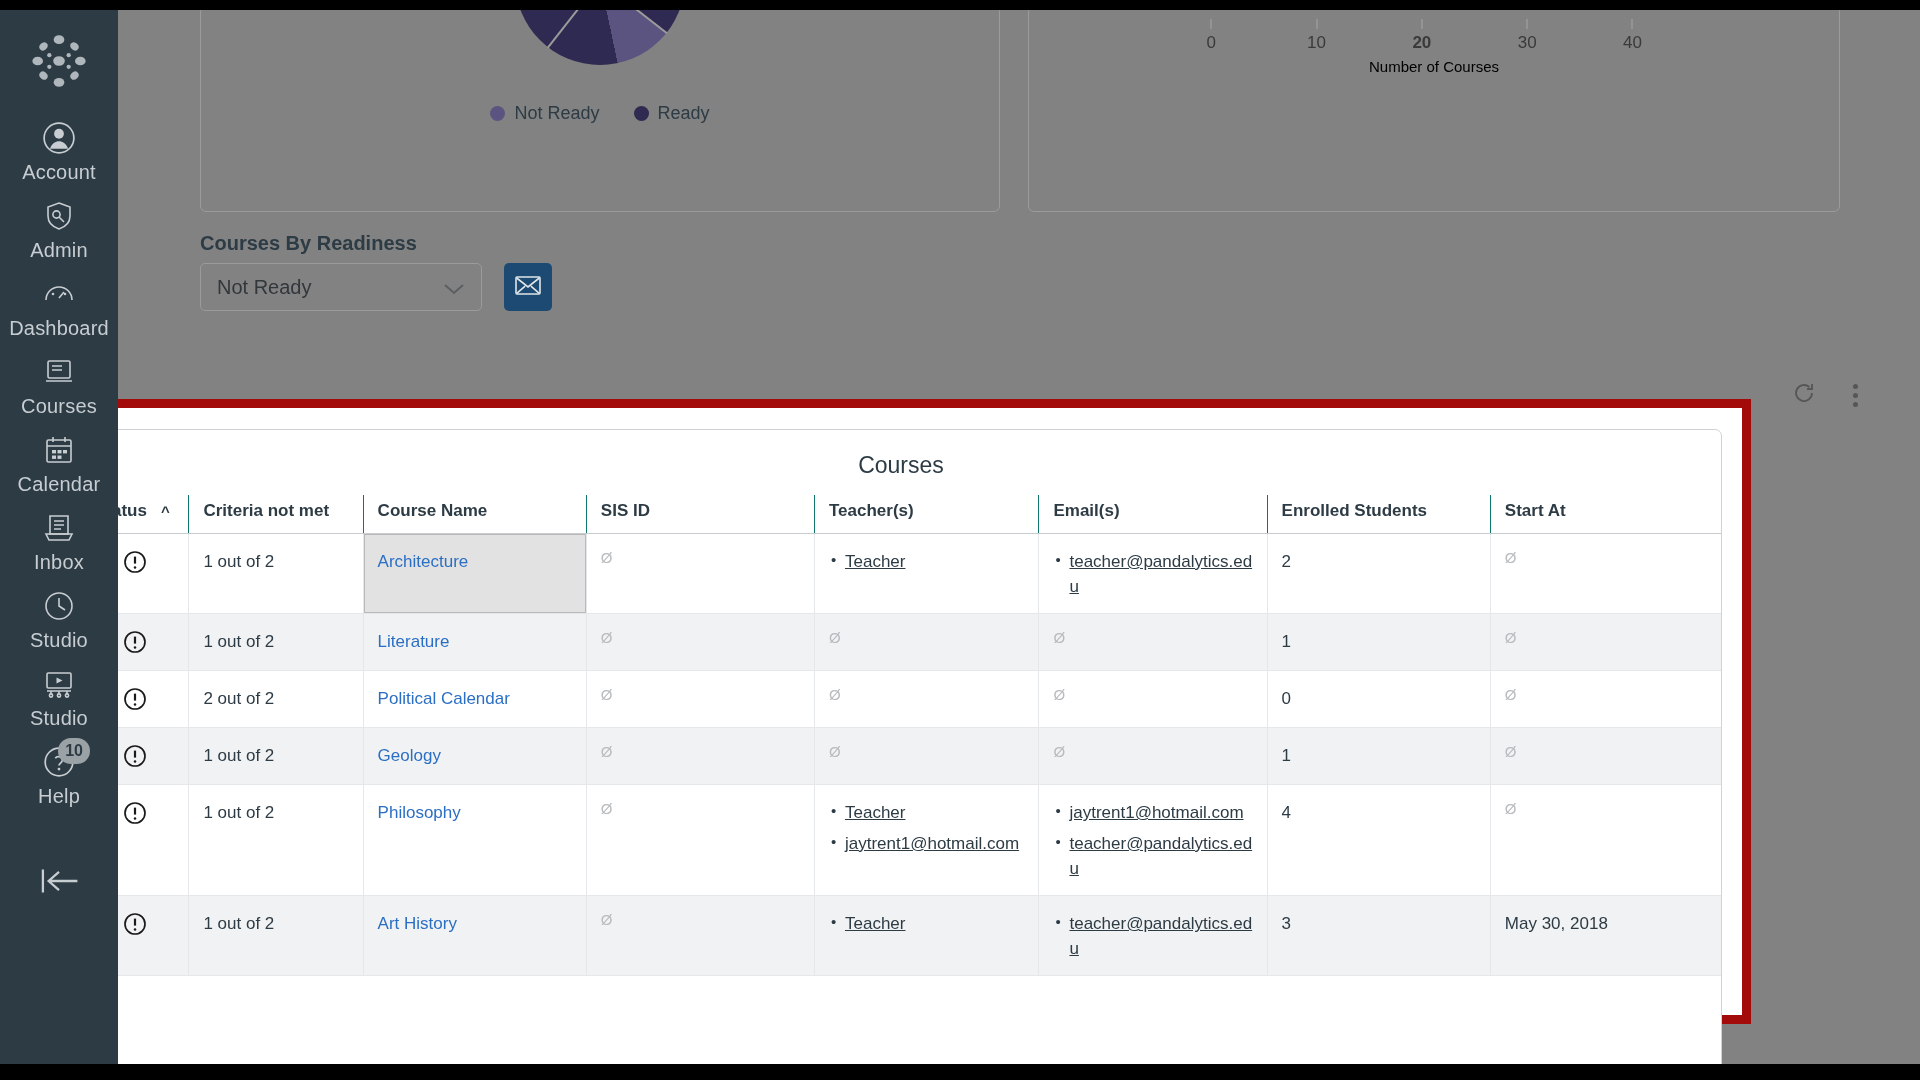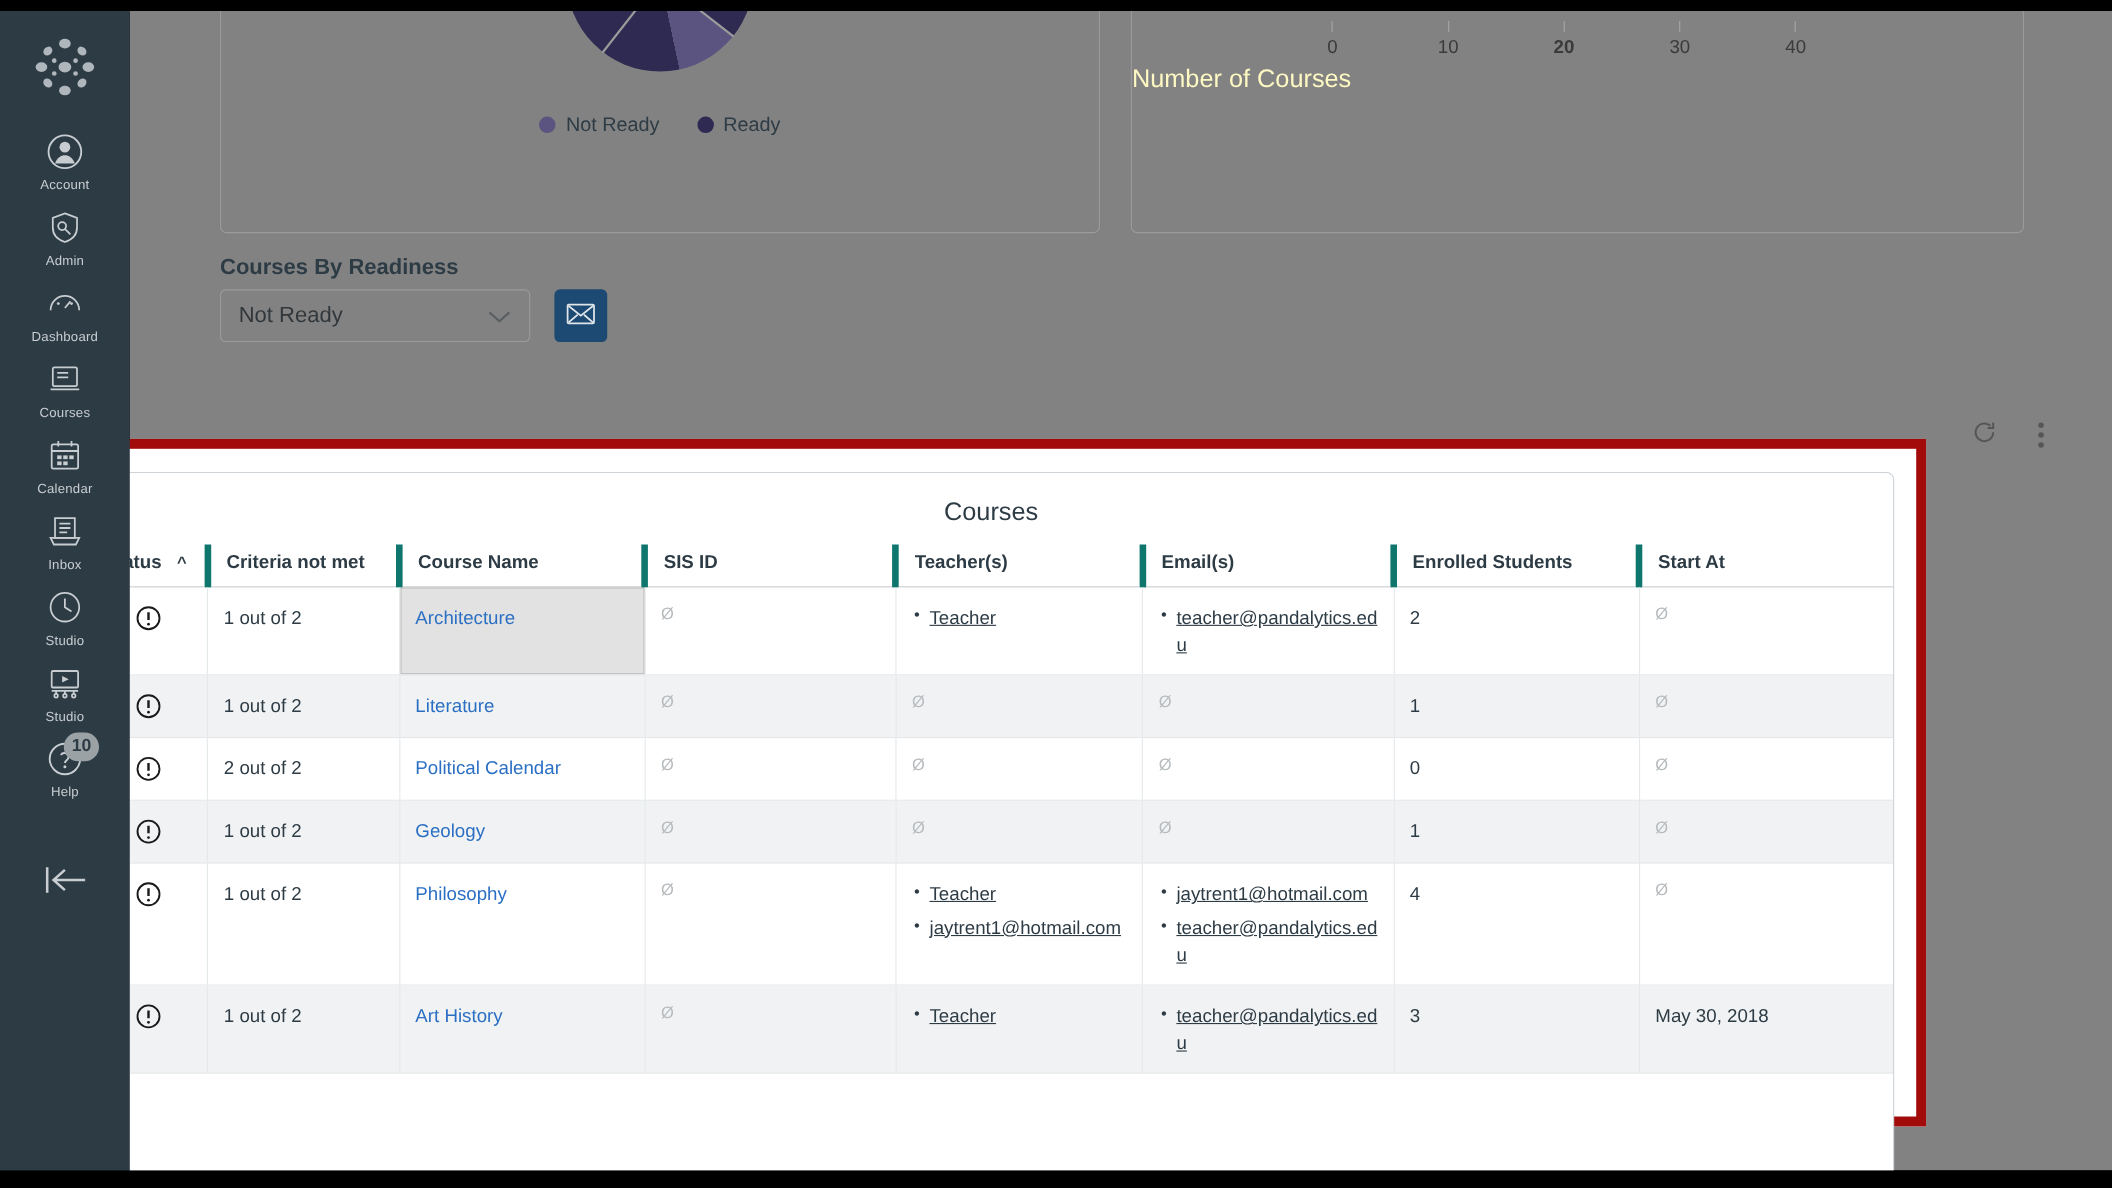--- a/index.html
+++ b/index.html
@@ -21,21 +21,21 @@
     background:#2d3b45; display:flex; flex-direction:column; align-items:center;
     padding-top:30px; z-index:40;
   }
   .canvas-logo { width:62px; height:62px; margin-bottom:26px; opacity:.85; }
   .nav-item {
     width:118px; display:flex; flex-direction:column; align-items:center;
     margin-bottom:12px; cursor:pointer; position:relative;
   }
   .nav-ico { width:40px; height:40px; display:flex; align-items:center; justify-content:center; }
   .nav-ico svg { stroke:#c7cdd1; fill:none; stroke-width:1.6; }
-  .nav-label { color:#c7cdd1; font-size:12px; margin-top:3px; letter-spacing:.2px; }
+  .nav-label { color:#c7cdd1; font-size:20px; margin-top:3px; letter-spacing:.2px; }
   .badge {
     position:absolute; right:28px; top:-4px; min-width:30px; height:26px;
     border-radius:13px; background:#9ba2a6; color:#2d3b45;
     font-size:16px; font-weight:600; display:flex; align-items:center;
     justify-content:center; padding:0 7px;
   }
   .collapse-btn { margin-top:46px; width:118px; display:flex; justify-content:center; cursor:pointer; }
   .collapse-btn svg { stroke:#c7cdd1; fill:none; stroke-width:2; }
 
   
@@ -64,21 +64,21 @@
 
   .legend { position:absolute; width:100%; display:flex; justify-content:center; gap:34px; align-items:center; }
   .legend-item { display:flex; align-items:center; gap:9px; }
   .legend-dot { width:15px; height:15px; border-radius:50%; display:inline-block; }
   .legend-text { font-size:18px; color:#2d3b45; }
 
   .axis { position:absolute; left:0; width:100%; }
   .tick-row { position:relative; height:22px; }
   .tick { position:absolute; transform:translateX(-50%); font-size:17px; color:#3a3a3a; }
   .tick-mark { position:absolute; top:-14px; width:1px; height:10px; background:#a6a6a6; transform:translateX(-50%); }
-  .axis-title { font-size:23px; color:#fef9c3; margin-top:3px; }
+  .axis-title { text-align:center; font-size:15px; color:#000000; margin-top:3px; }
 
   
   .section-title {
     position:absolute; left:82px; top:222px; font-size:20px; font-weight:bold; color:#2d3b45;
   }
   .control-row { position:absolute; left:82px; top:253px; display:flex; gap:22px; align-items:center; }
   .select {
     width:282px; height:48px; border:1px solid #9b9b9b; border-radius:5px;
     background:transparent; display:flex; align-items:center; justify-content:space-between;
     padding:0 16px; cursor:pointer;
@@ -107,21 +107,21 @@
   .table-panel {
     position:absolute; left:20px; top:21px; right:20px; bottom:-60px;
     border:1px solid #cdd3d7; border-radius:7px; background:#fff; overflow:hidden;
   }
   .table-title { text-align:center; font-size:23px; color:#2d3b45; padding:22px 0 16px 0; }
 
   table { width:100%; border-collapse:collapse; table-layout:fixed; }
   thead th {
     font-size:17px; font-weight:bold; color:#2d3b45; text-align:left;
     padding:6px 14px 12px 14px; border-bottom:1px solid #c7ccd1;
-    border-left:6px solid #0f766e; vertical-align:bottom; white-space:nowrap;
+    border-left:1px solid #0f766e; vertical-align:bottom; white-space:nowrap;
   }
   thead th:first-child { border-left:none; }
   .th-status { display:flex; align-items:center; gap:14px; }
   .sort-caret { font-size:15px; color:#2d3b45; }
 
   tbody td {
     font-size:17px; color:#2d3b45; padding:14px; vertical-align:top;
     border-left:1px solid #e4e8ea; border-bottom:1px solid #e4e8ea;
   }
   tbody td:first-child { border-left:none; }

